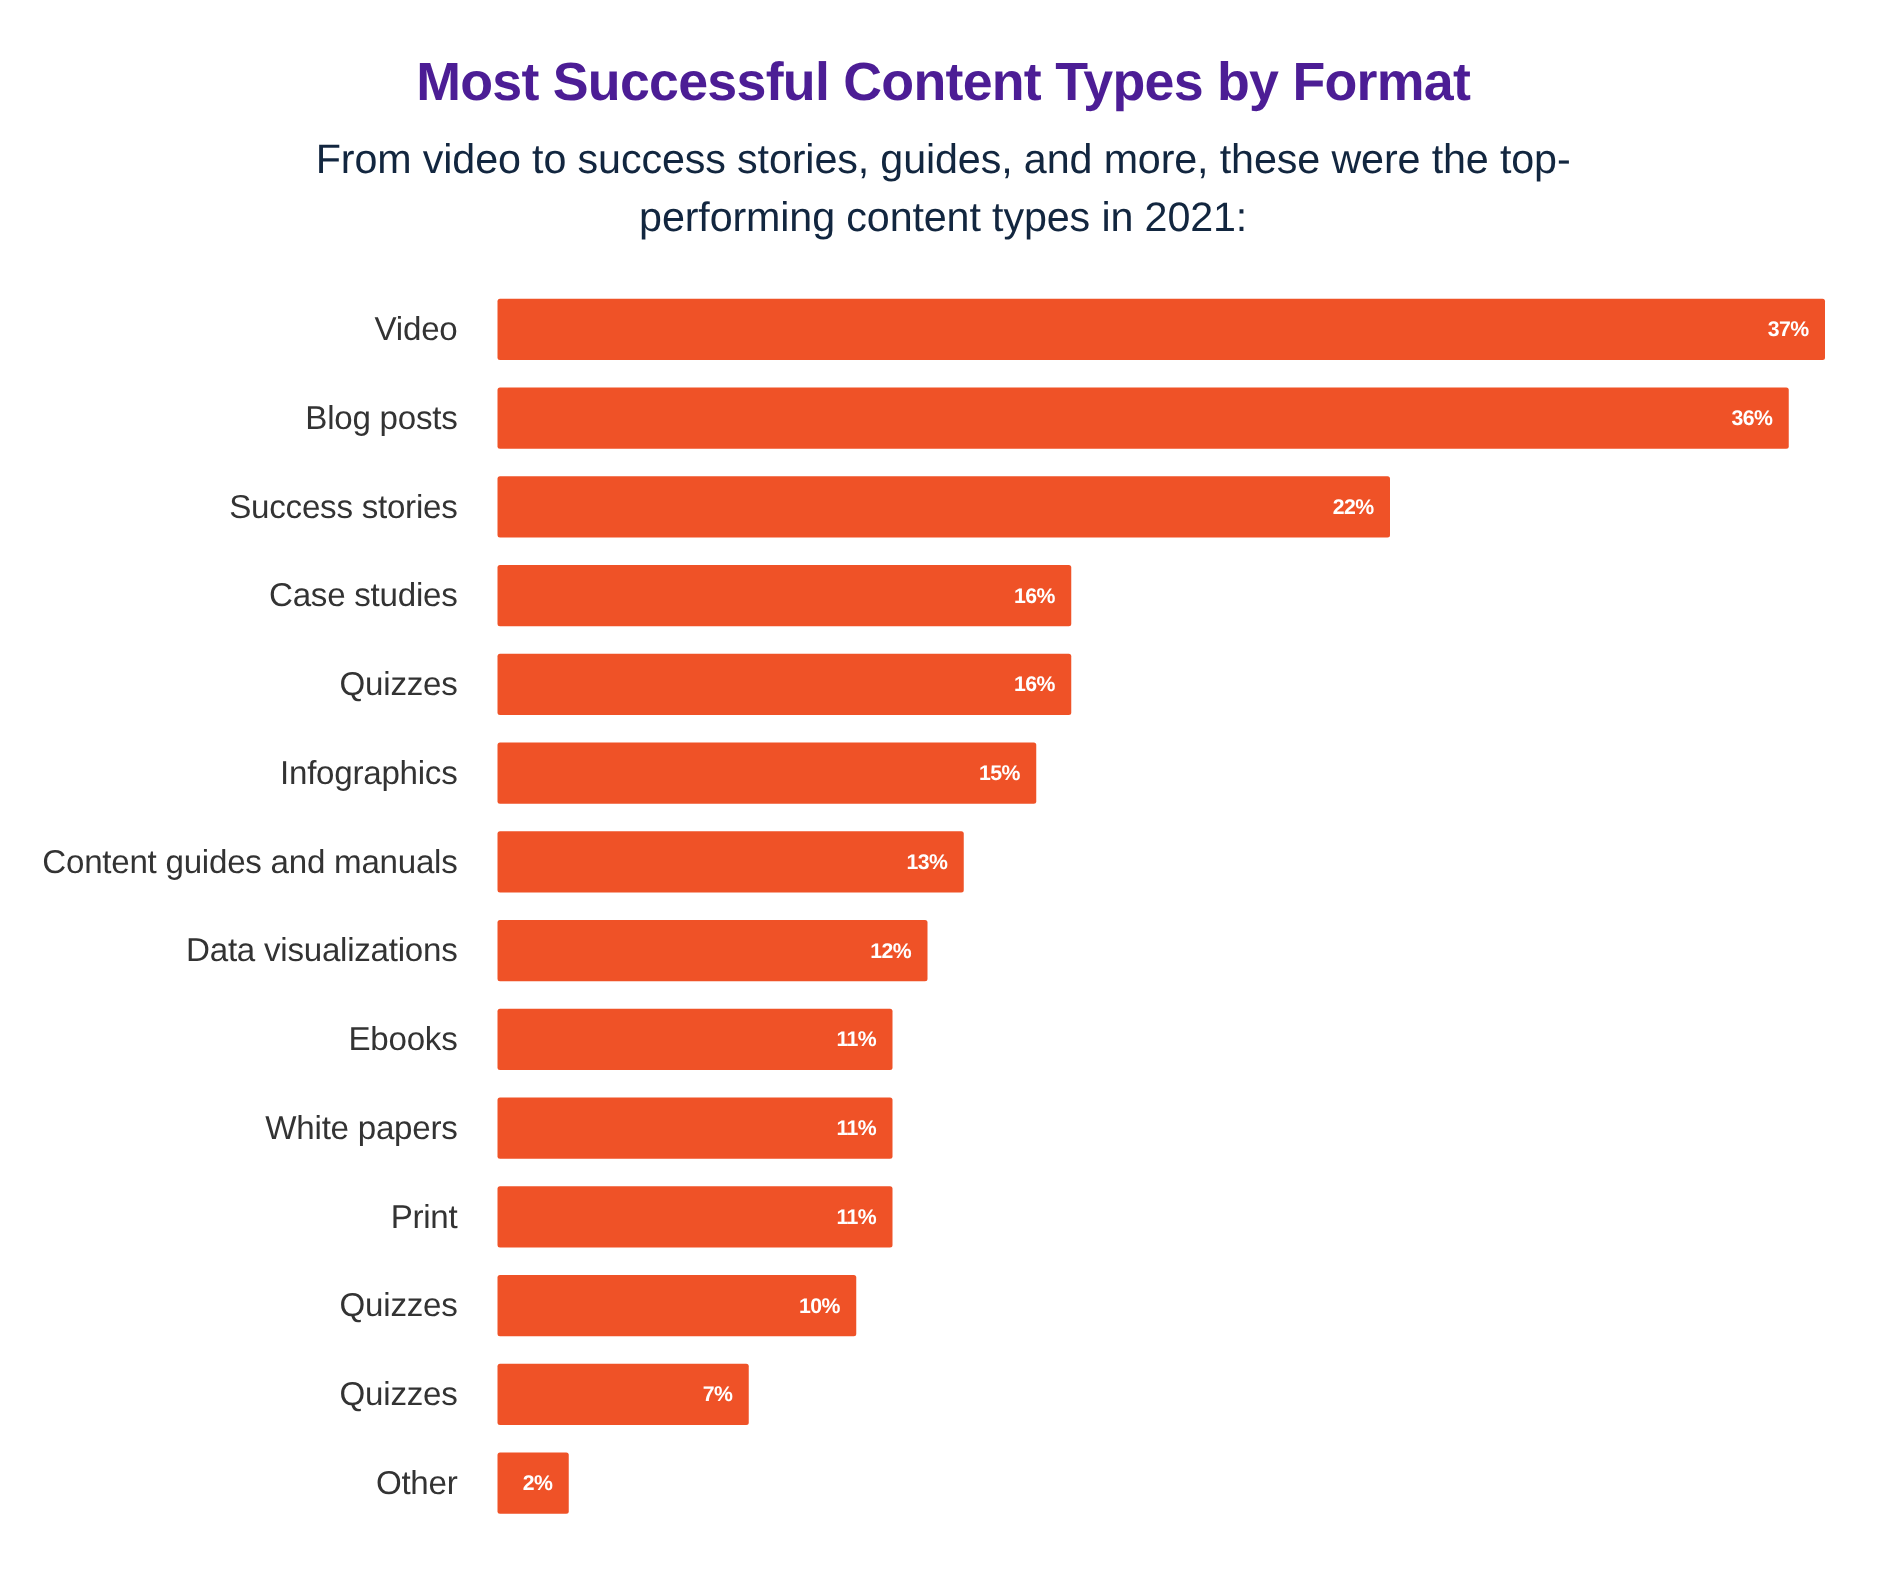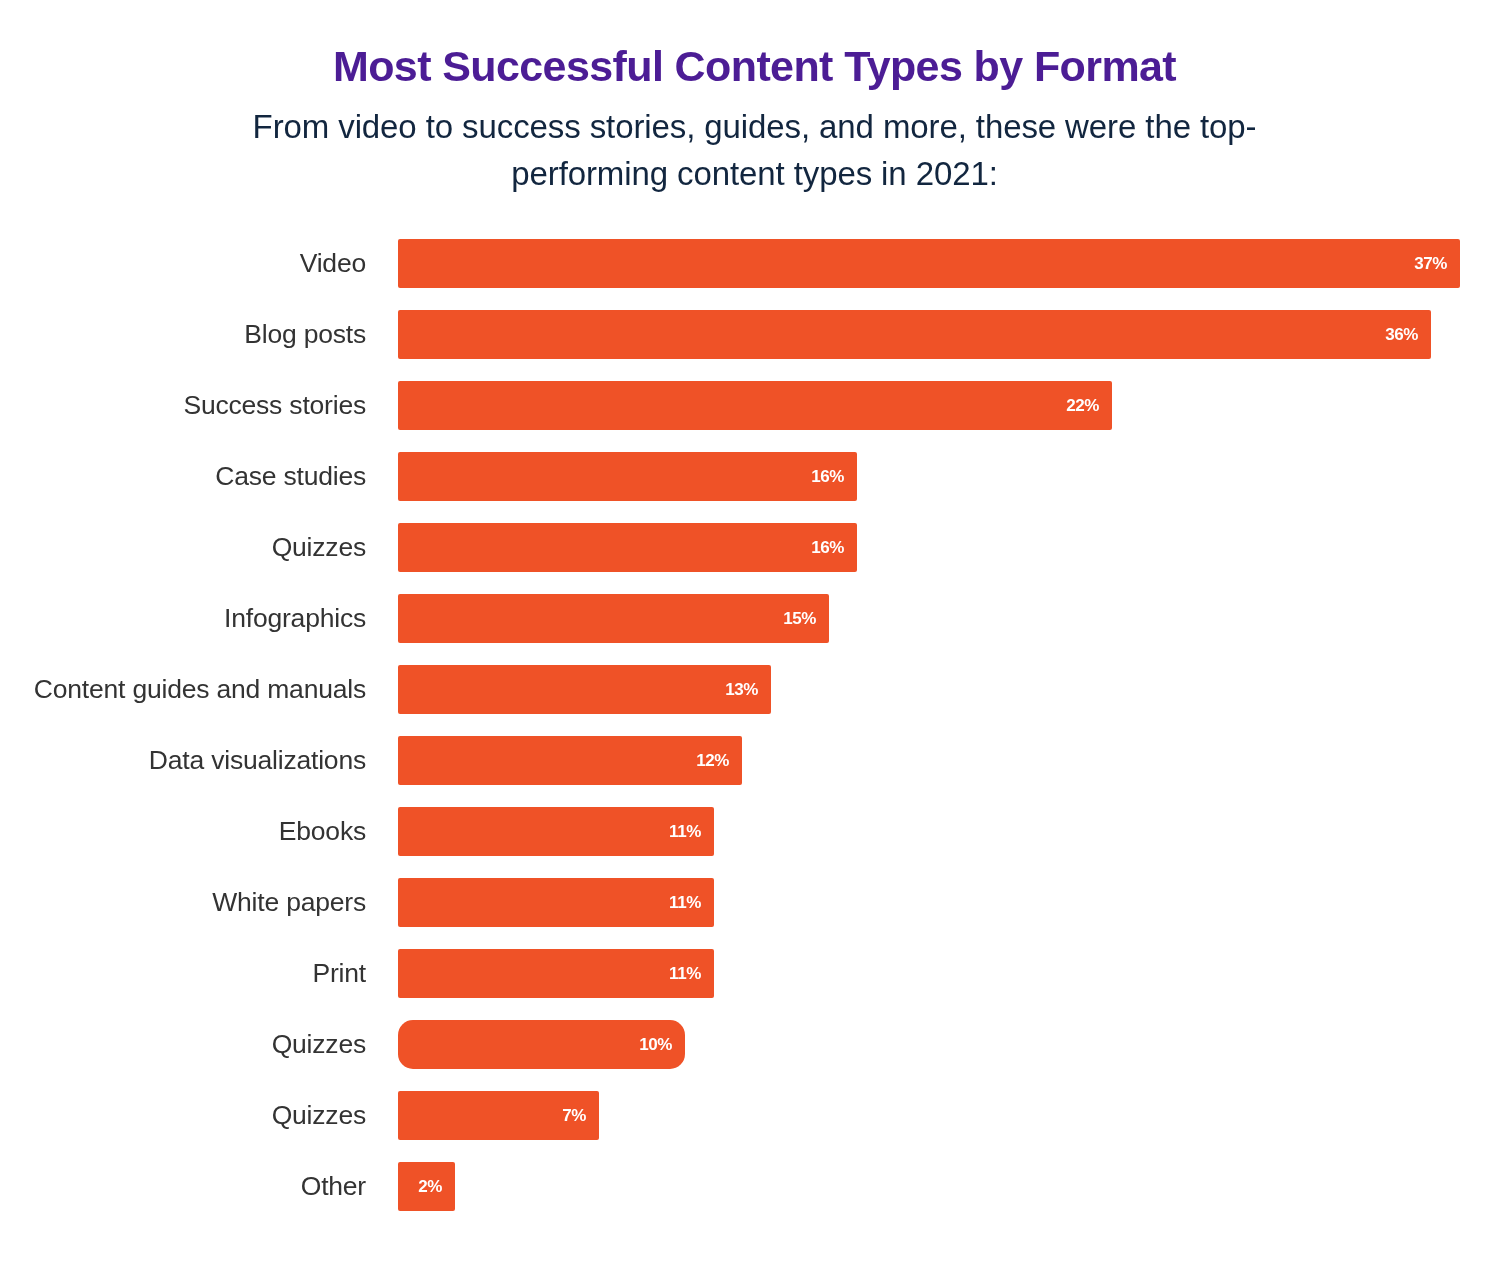--- a/index.html
+++ b/index.html
@@ -201,21 +201,21 @@
         <div class="cat-label">Print</div>
         <div class="bar-track">
           <div class="bar" style="width: 316px; background: rgb(239, 82, 39);">
             <span class="bar-value">11%</span>
           </div>
         </div>
       </div>
       <div class="bar-row">
         <div class="cat-label">Quizzes</div>
         <div class="bar-track">
-          <div class="bar" style="width: 287px; background: rgb(239, 82, 39); border-radius: 15px;">
+          <div class="bar" style="width: 287px; background: rgb(239, 82, 39);">
             <span class="bar-value">10%</span>
           </div>
         </div>
       </div>
       <div class="bar-row">
         <div class="cat-label">Quizzes</div>
         <div class="bar-track">
           <div class="bar" style="width: 201px; background: rgb(239, 82, 39);">
             <span class="bar-value">7%</span>
           </div>

